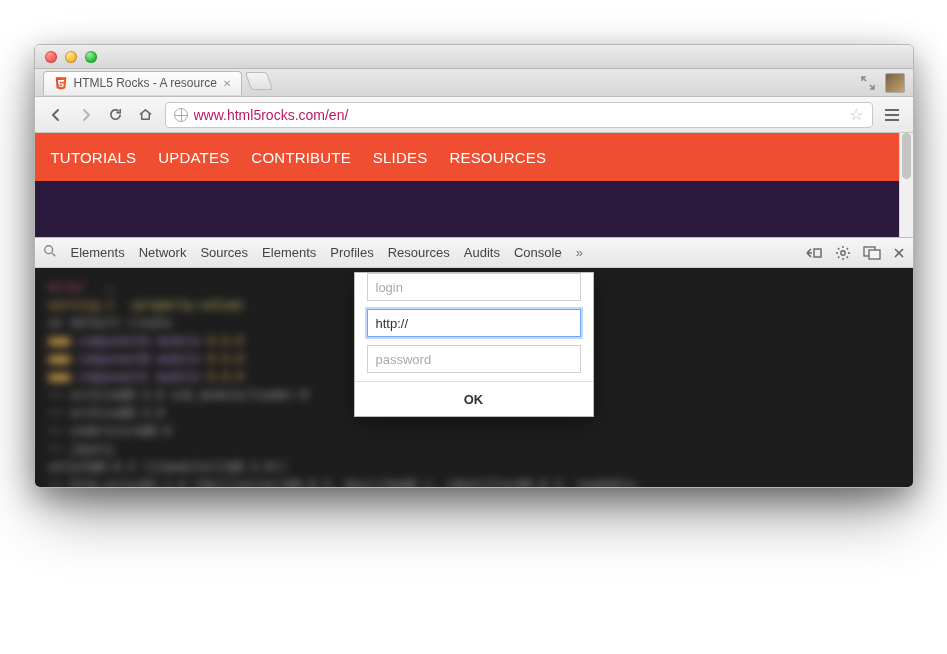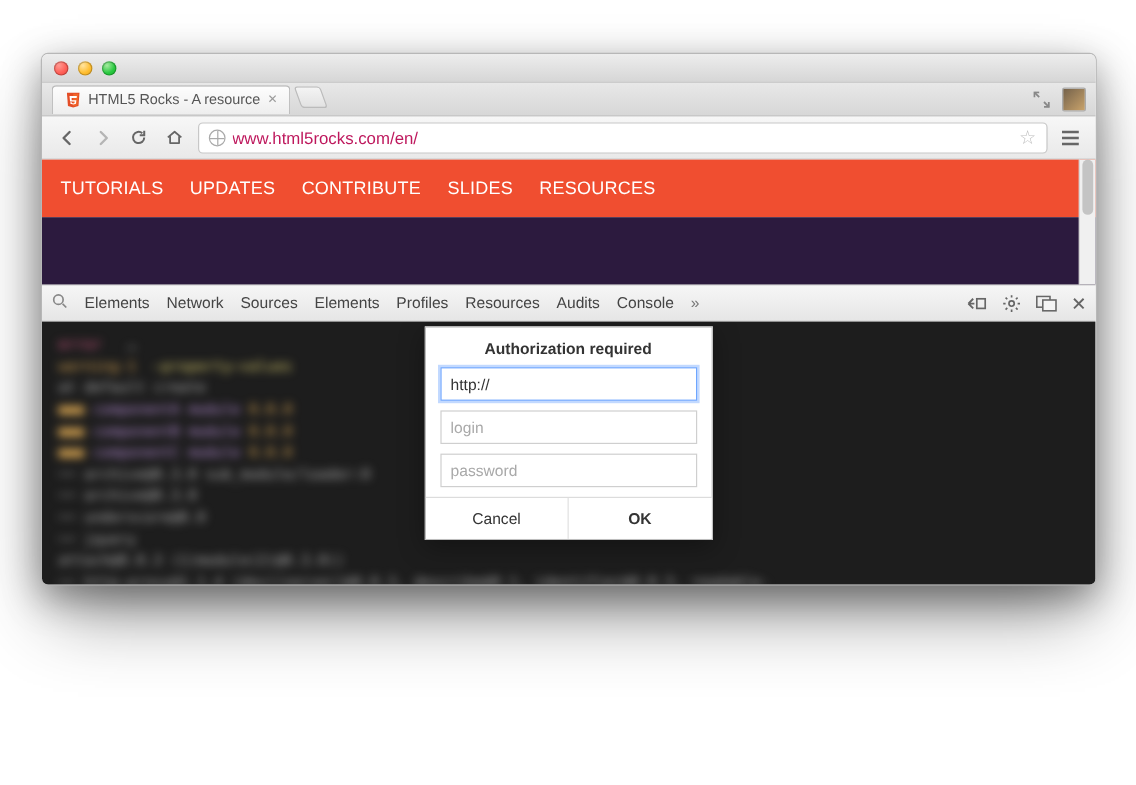--- a/index.html
+++ b/index.html
@@ -282,31 +282,29 @@
           <div><span class="tok-gray">── archive@0.3.0 sub_module/loader:0</span></div>
           <div><span class="tok-gray">── archive@0.3.0</span></div>
           <div><span class="tok-gray">── underscore@0.0</span></div>
           <div><span class="tok-gray">── jquery</span></div>
           <div><span class="tok-gray">attach@0.0.3 (1)module(2)@0.3.0()</span></div>
           <div><span class="tok-gray">── http-proxy@1.1.4 (dev)(server)@0.0.3, describe@0.1, identifier@0.0.3, readable-</span></div>
 
         </div>
 
         <div class="dialog">
-          <h3>Authorization required</h3>
+          <div class="dlg-field placeholder">
+            <span>login</span>
+          </div>
           <div class="dlg-field focus">
             <span>http://</span>
-          </div>
-          <div class="dlg-field placeholder">
-            <span>login</span>
           </div>
           <div class="dlg-field placeholder">
             <span>password</span>
           </div>
           <div class="dlg-buttons">
-            <button>Cancel</button>
             <button>OK</button>
           </div>
         </div>
       </div>
     </div>
   </div>
 </div>
 
 </body></html>

